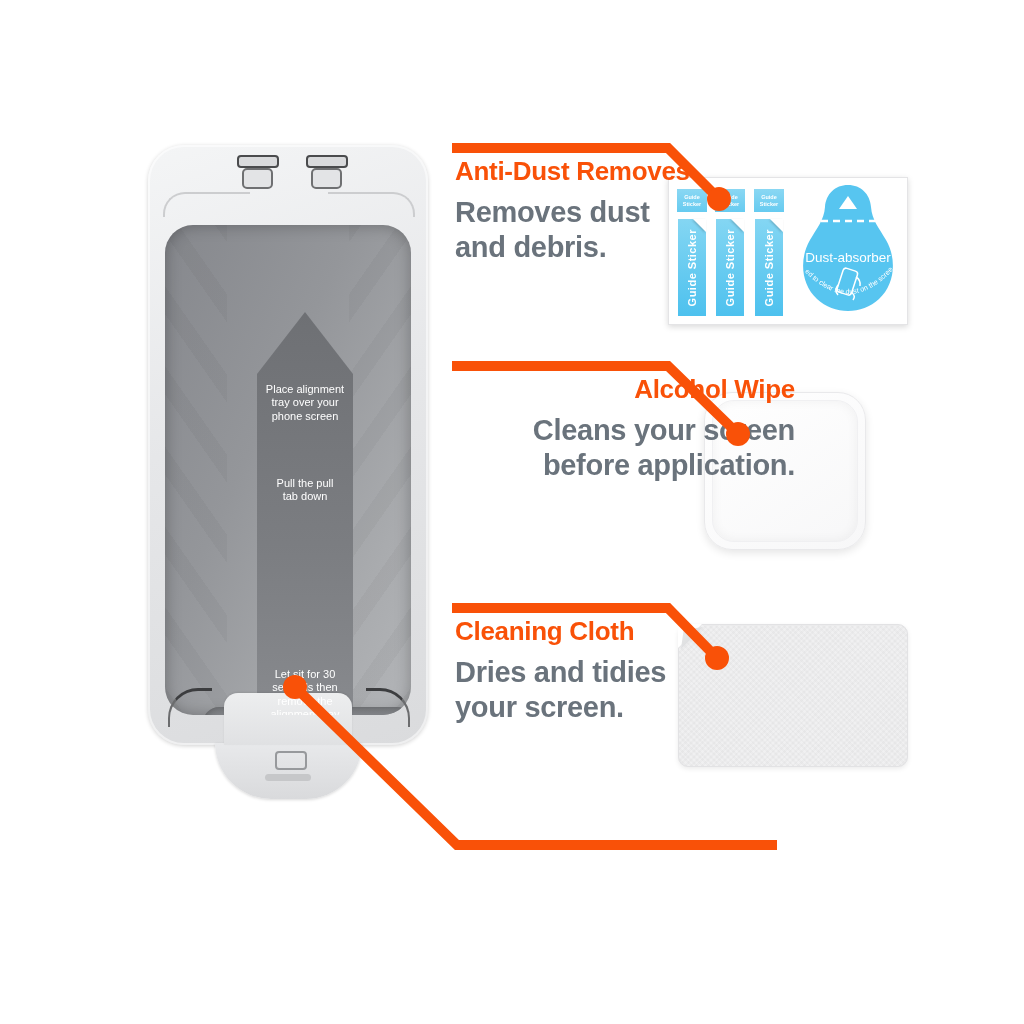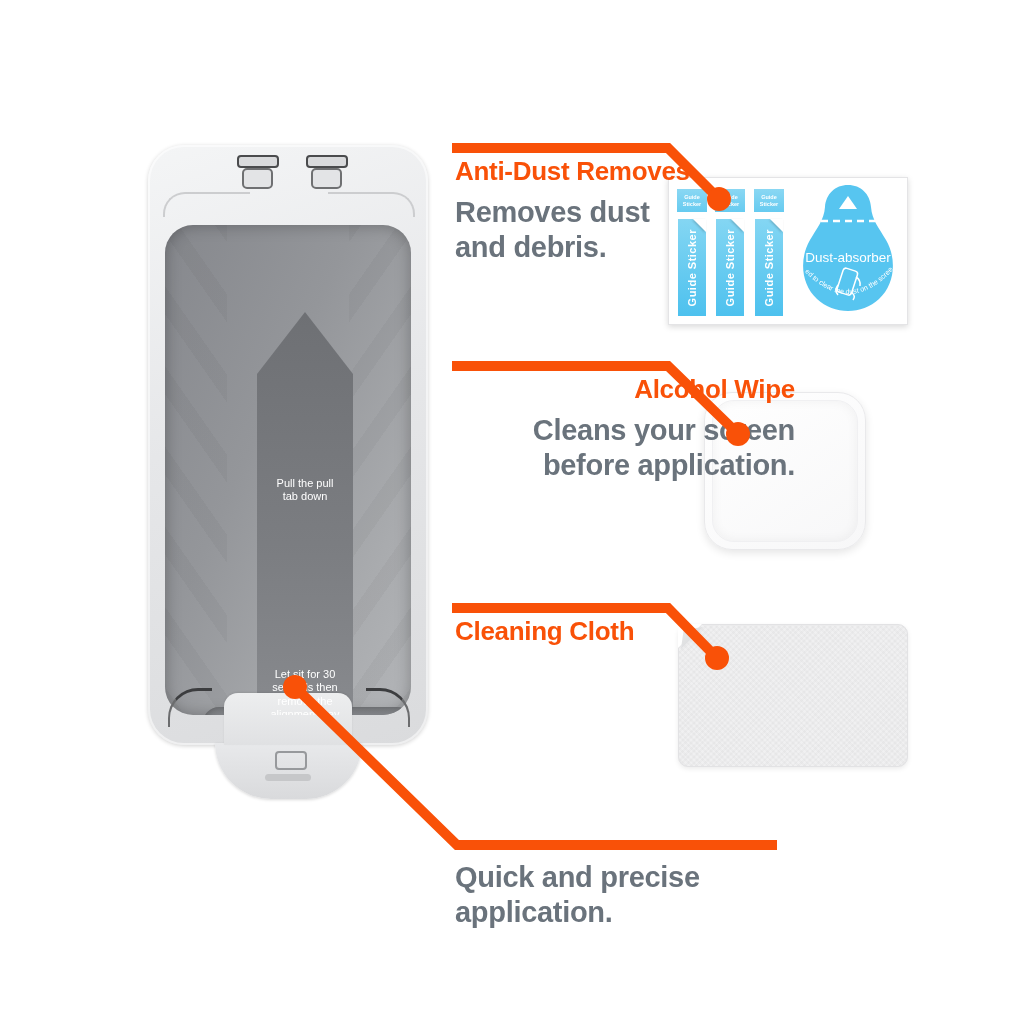--- a/index.html
+++ b/index.html
@@ -97,20 +97,23 @@
     <div class="clip-tab" style="left:163px;"></div>
 
     <div class="corner-arc arc-l"></div>
     <div class="corner-arc arc-r"></div>
 
     <div class="cavity">
       <div class="chev chev-l"></div>
       <div class="chev chev-r"></div>
       <div class="strip"></div>
       <div class="bottom-rect"></div>
+      <div class="instr pre" style="top:158px;">Place alignment
+tray over your
+phone screen</div>
       <div class="instr pre" style="top:252px;">Pull the pull
 tab down</div>
       <div class="instr pre" style="top:443px;">Let sit for 30
 seconds then
 remove the
 alignment tray</div>
 
     </div>
 
     <div class="side-curl curl-l"></div>
@@ -165,24 +168,24 @@
     <div class="anno-body pre">Removes dust
 and debris.</div>
   </div>
   <div class="anno" style="top:374px;text-align:right;">
     <div class="anno-title">Alcohol Wipe</div>
     <div class="anno-body pre">Cleans your screen
 before application.</div>
   </div>
   <div class="anno" style="top:616px;">
     <div class="anno-title">Cleaning Cloth</div>
+    <div class="anno-body pre">Dries and tidies
+your screen.</div>
   </div>
   <div class="anno" style="top:852px;">
-    <div class="anno-body pre">Quick and precise
-application.</div>
   </div>
 
   <svg id="leaders">
     <g stroke="#F95108" stroke-width="10" fill="none" stroke-linejoin="miter" stroke-linecap="butt">
       <polyline points="452,148 668,148 716,196"></polyline>
       <polyline points="452,366 668,366 735,431"></polyline>
       <polyline points="452,608 668,608 714,655"></polyline>
       <polyline points="295,687 457,845 777,845"></polyline>
     </g>
     <g fill="#F95108">

